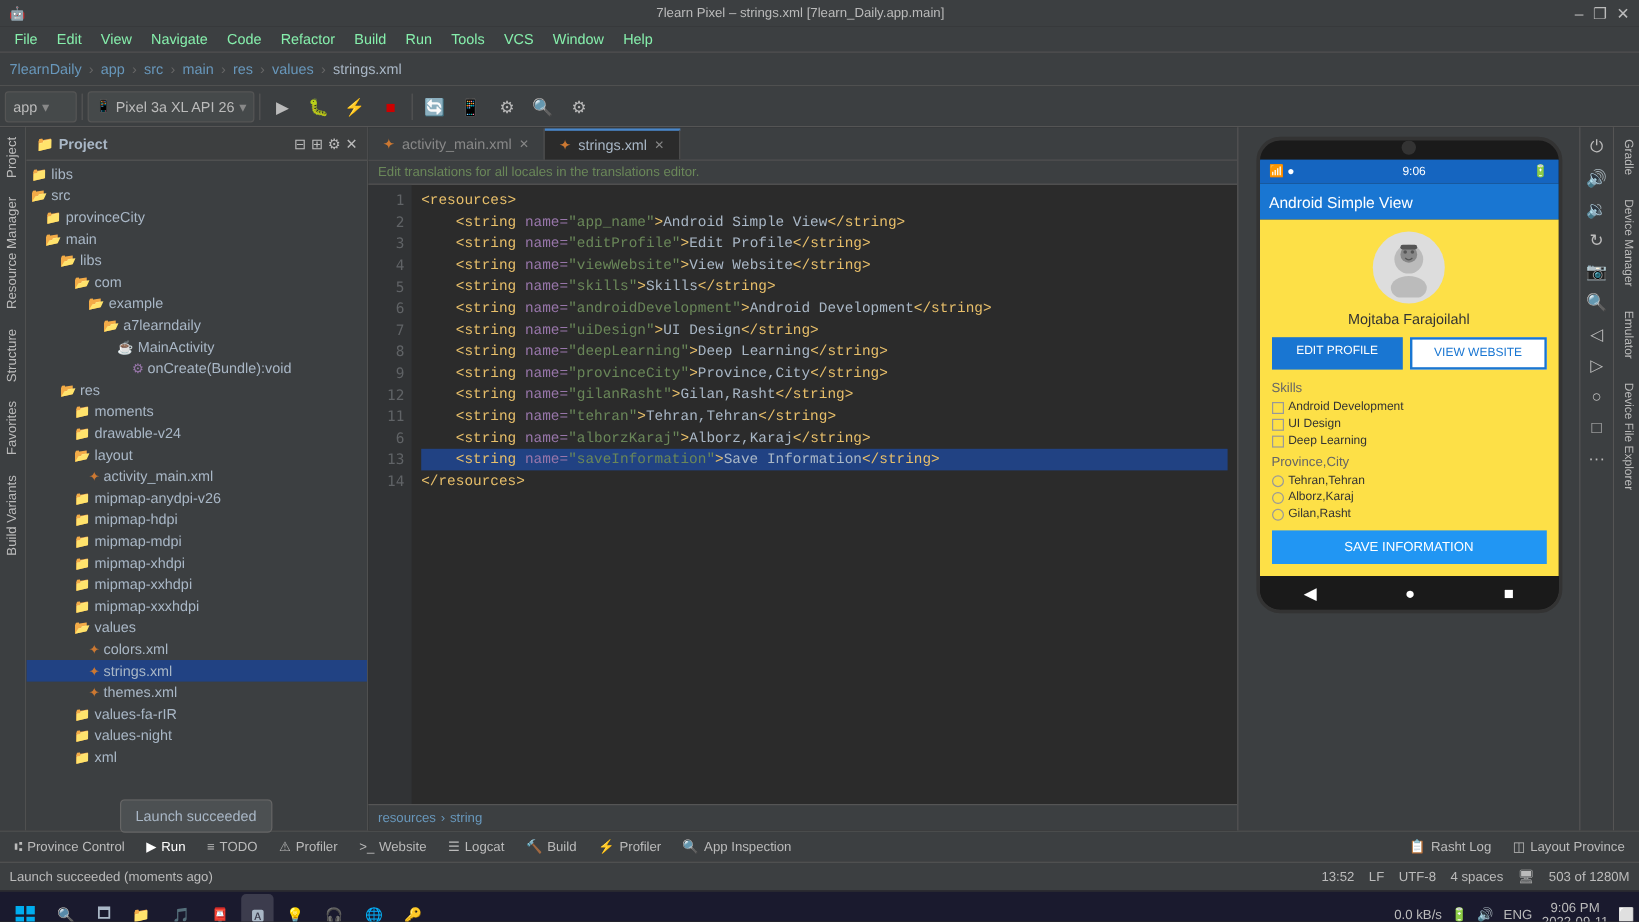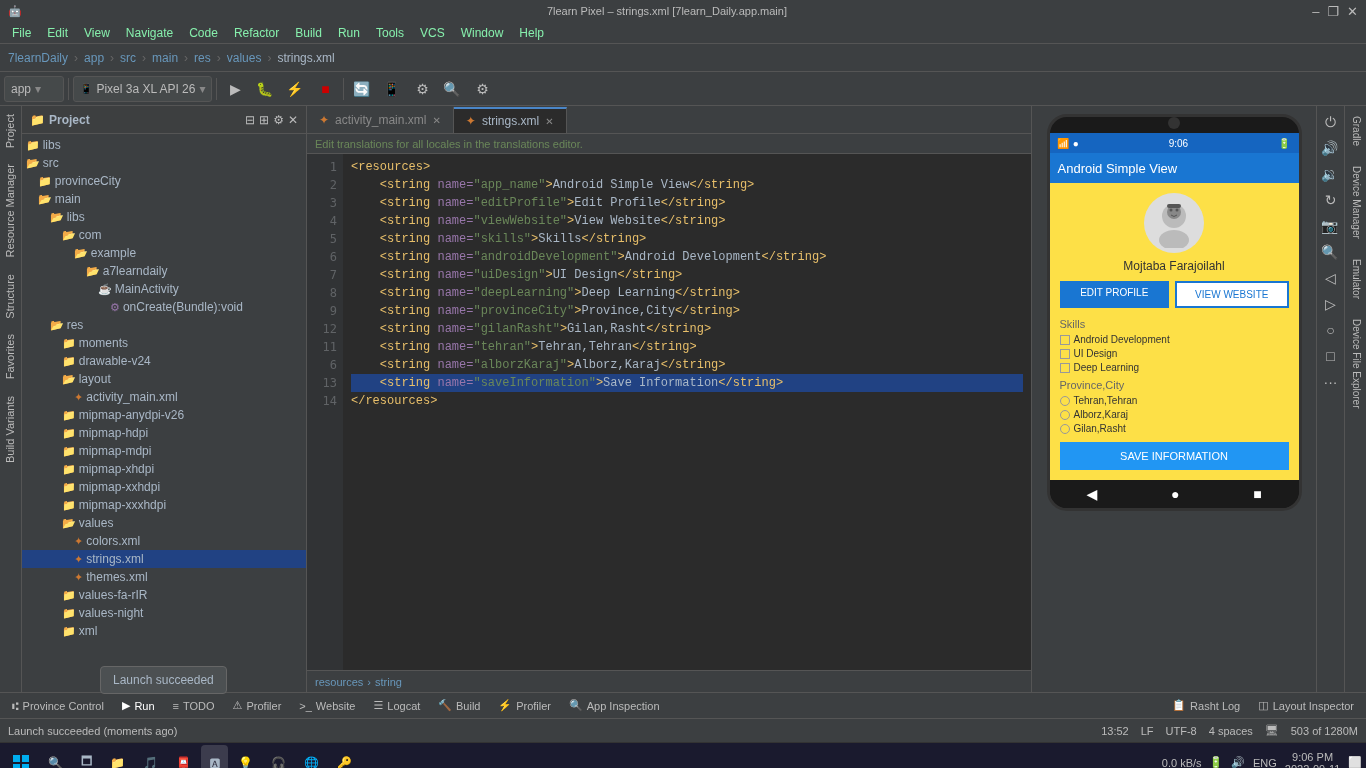--- a/index.html
+++ b/index.html
@@ -484,21 +484,21 @@
     <span>🔍</span>
     <span>App Inspection</span>
   </div>
   <div style="margin-left:auto; display:flex; gap:2px;">
     <div class="bottom-tab">
       <span>📋</span>
       <span>Rasht Log</span>
     </div>
     <div class="bottom-tab">
       <span>◫</span>
-      <span>Layout Inspector</span>
+      <span>Layout Province</span>
     </div>
   </div>
 </div>
 
 <div id="status-bar">
   <div id="status-left">
     <span>Launch succeeded (moments ago)</span>
   </div>
   <div id="status-right">
     <span>13:52</span>

